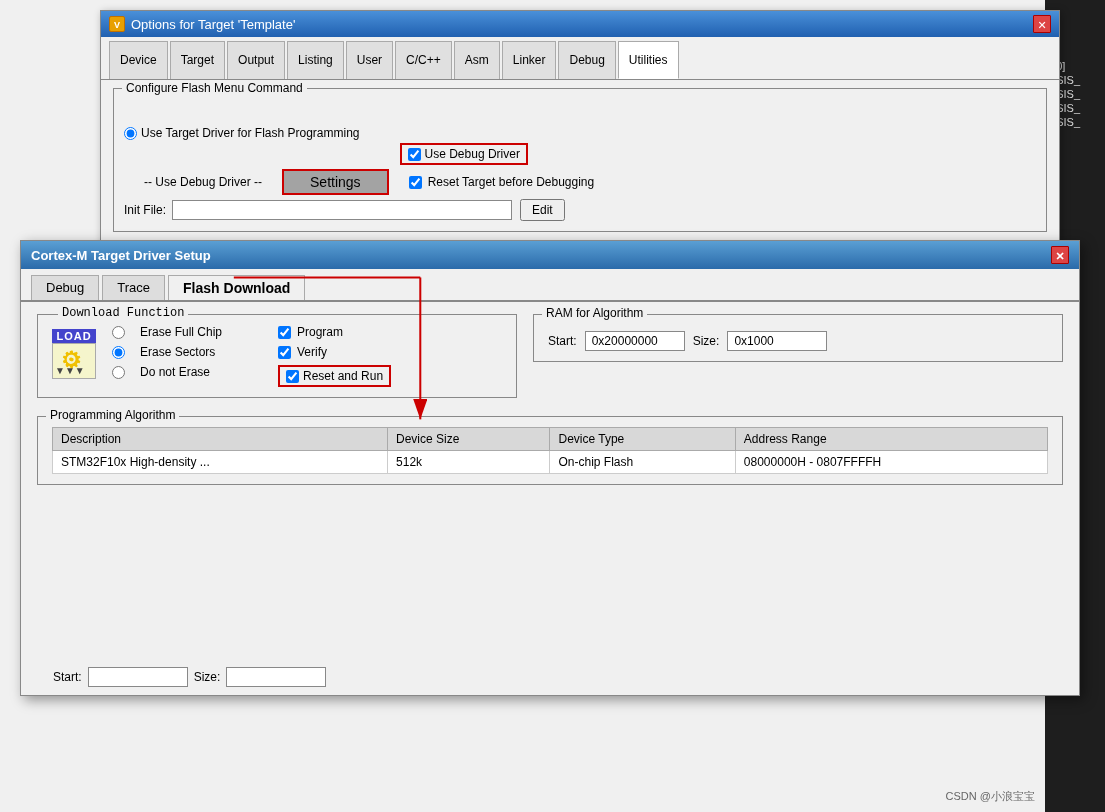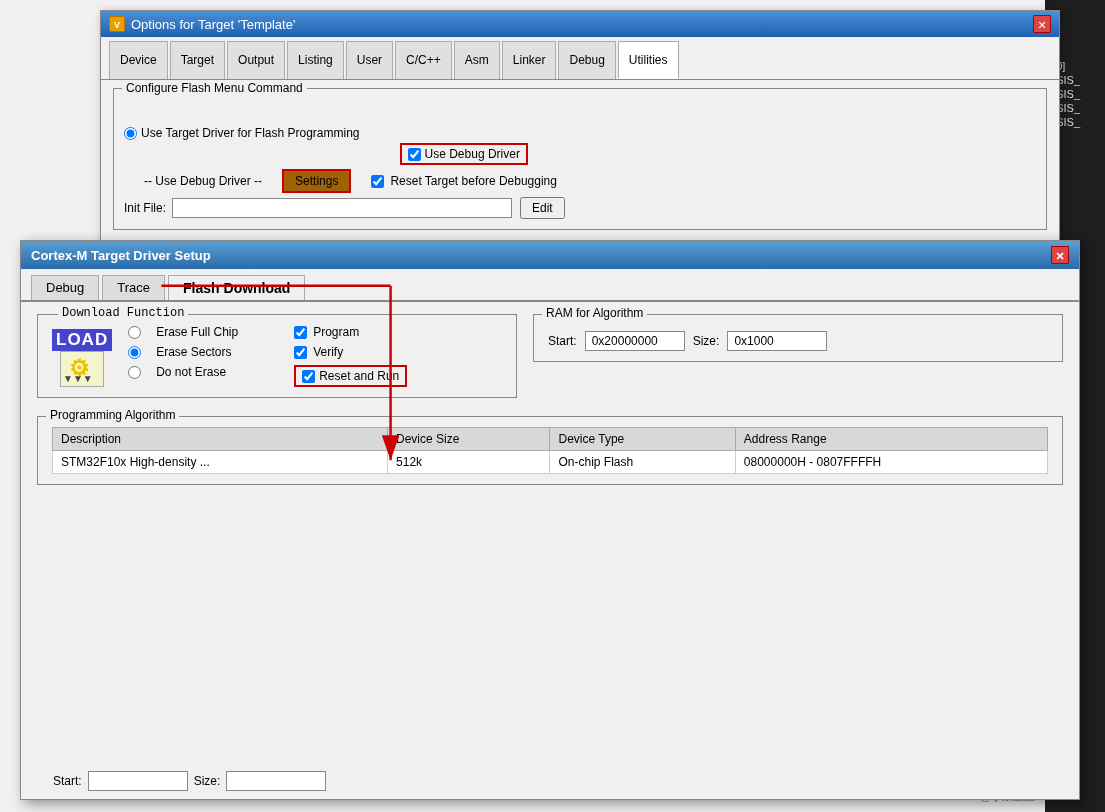--- a/index.html
+++ b/index.html
@@ -122,43 +122,43 @@
 
     .config-row {
       display: flex;
       align-items: center;
       margin: 4px 0;
     }
     .config-row label { margin-left: 4px; font-size: 12px; }
 
     .settings-btn-red {
       border: 2px solid #cc0000;
-      background: #a16207;
-      padding: 3px 11px;
-      font-size: 12px;
+      background: #a3a3a3;
+      padding: 3px 26px;
+      font-size: 14px;
       cursor: pointer;
     }
 
     .checkbox-red {
       border: 2px solid #cc0000;
       padding: 2px 6px;
       display: flex;
       align-items: center;
       gap: 4px;
       font-size: 12px;
       margin-top: 42px;
     }
 
     
     .cortex-dialog {
       position: absolute;
       top: 240px;
       left: 20px;
       width: 1060px;
-      height: 560px;
+      height: 456px;
       background: #f0f0f0;
       border: 1px solid #888;
       box-shadow: 4px 4px 12px rgba(0,0,0,0.4);
       z-index: 10;
     }
 
     .cortex-titlebar {
       background: linear-gradient(to bottom, #5a9fd4, #2a6aaa);
       color: white;
       padding: 5px 10px;
@@ -220,21 +220,21 @@
 
     .load-icon {
       display: flex;
       flex-direction: column;
       align-items: center;
       margin-top: 4px;
     }
     .load-text {
       background: #4444cc;
       color: white;
-      font-size: 17px;
+      font-size: 11px;
       font-weight: bold;
       padding: 1px 4px;
       letter-spacing: 1px;
     }
     .load-img {
       width: 44px;
       height: 36px;
       background: #f5f5cc;
       border: 1px solid #aaa;
       position: relative;

